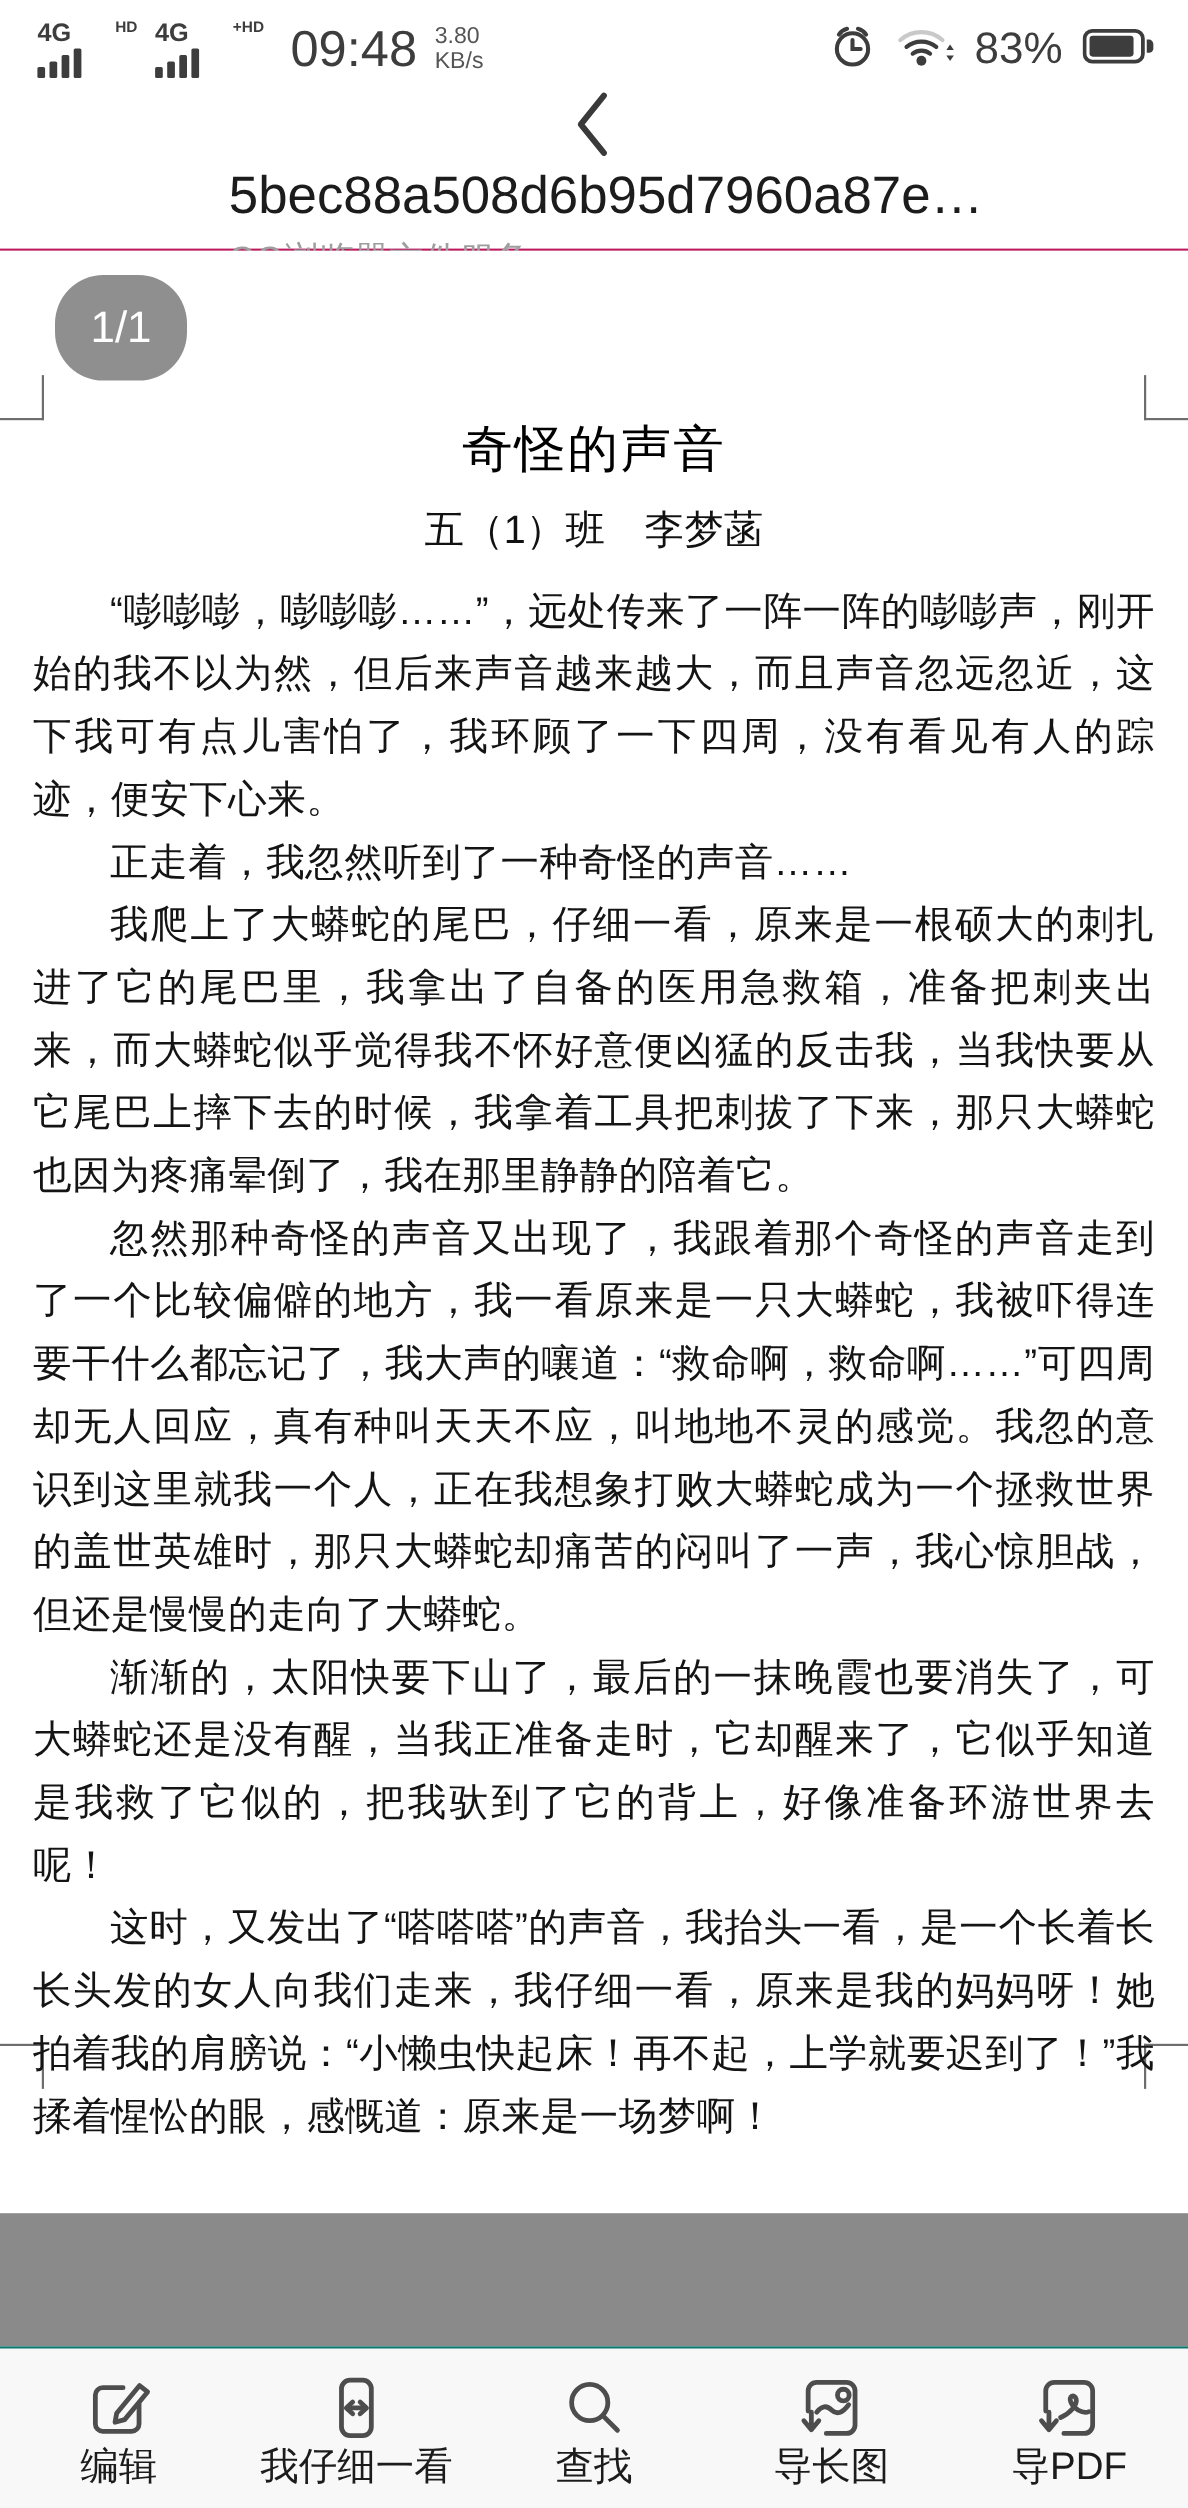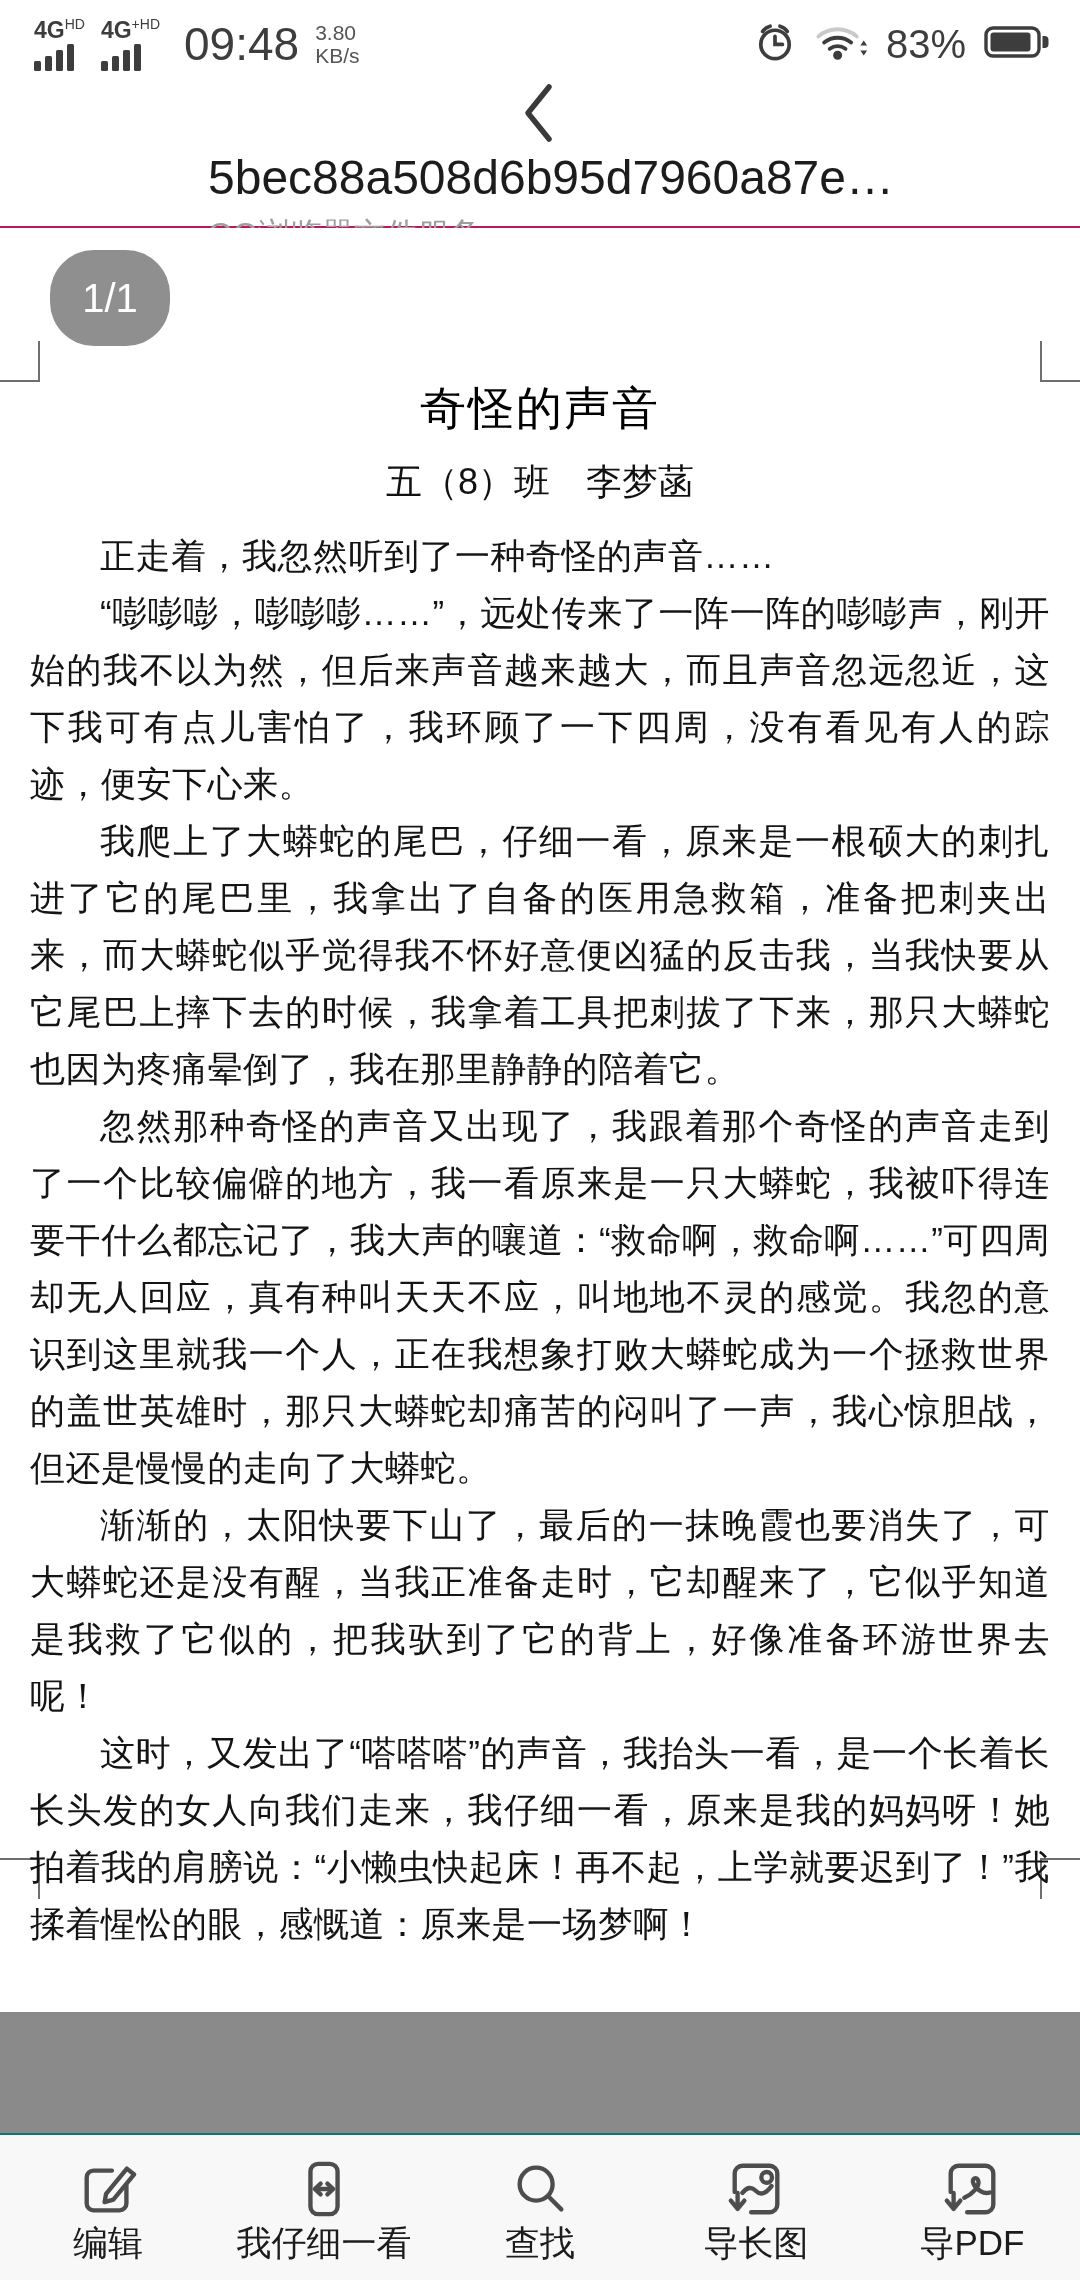--- a/index.html
+++ b/index.html
@@ -8,21 +8,21 @@
     position:relative; width:1080px; height:2280px; background:#fff;
     font-family:"Liberation Sans","DejaVu Sans",sans-serif; color:#1a1a1a; overflow:hidden;
   }
 
   
   .statusbar{ height:80px; display:flex; align-items:center; justify-content:space-between;
     padding:8px 30px 0 34px; background:#fff; }
   .sb-left{ display:flex; align-items:center; gap:16px; }
   .sig{ display:flex; flex-direction:column; align-items:flex-start; line-height:1; }
   .sig-label{ font-size:23px; font-weight:bold; color:#3d3d3d; }
-  .sig-label .sup{ font-size:14px; font-weight:normal; vertical-align:super; }
+  .sig-label .sup{ font-size:14px; font-weight:bold; vertical-align:super;margin-left:40px; }
   .bars{ display:flex; align-items:flex-end; gap:4px; margin-top:3px; height:27px; }
   .bars i{ display:block; width:7px; background:#3d3d3d; border-radius:1.5px; }
   .b1{height:10px}.b2{height:15px}.b3{height:21px}.b4{height:27px}
   .bar-light{ background:#c6c6c6; }
   .sb-time{ font-size:46px; color:#3d3d3d; margin-left:8px; }
   .sb-speed{ font-size:21px; color:#555; line-height:23px; }
   .sb-right{ display:flex; align-items:center; gap:18px; }
   .sb-pct{ font-size:40px; color:#3d3d3d; }
 
   
@@ -146,24 +146,24 @@
   <div class="content">
     <div class="badge">1/1</div>
 
     <div class="corner c-tl"></div>
     <div class="corner c-tr"></div>
     <div class="corner c-bl"></div>
     <div class="corner c-br"></div>
 
     <div class="doc">
       <div class="doc-title">奇怪的声音</div>
-      <div class="doc-byline">五（8）班　李梦菡</div>
+      <div class="doc-byline">五（1）班　李梦菡</div>
       <div class="doc-body">
+        <p>“嘭嘭嘭，嘭嘭嘭……”，远处传来了一阵一阵的嘭嘭声，刚开始的我不以为然，但后来声音越来越大，而且声音忽远忽近，这下我可有点儿害怕了，我环顾了一下四周，没有看见有人的踪迹，便安下心来。</p>
         <p>正走着，我忽然听到了一种奇怪的声音……</p>
-        <p>“嘭嘭嘭，嘭嘭嘭……”，远处传来了一阵一阵的嘭嘭声，刚开始的我不以为然，但后来声音越来越大，而且声音忽远忽近，这下我可有点儿害怕了，我环顾了一下四周，没有看见有人的踪迹，便安下心来。</p>
         <p>我爬上了大蟒蛇的尾巴，仔细一看，原来是一根硕大的刺扎进了它的尾巴里，我拿出了自备的医用急救箱，准备把刺夹出来，而大蟒蛇似乎觉得我不怀好意便凶猛的反击我，当我快要从它尾巴上摔下去的时候，我拿着工具把刺拔了下来，那只大蟒蛇也因为疼痛晕倒了，我在那里静静的陪着它。</p>
         <p>忽然那种奇怪的声音又出现了，我跟着那个奇怪的声音走到了一个比较偏僻的地方，我一看原来是一只大蟒蛇，我被吓得连要干什么都忘记了，我大声的嚷道：“救命啊，救命啊……”可四周却无人回应，真有种叫天天不应，叫地地不灵的感觉。我忽的意识到这里就我一个人，正在我想象打败大蟒蛇成为一个拯救世界的盖世英雄时，那只大蟒蛇却痛苦的闷叫了一声，我心惊胆战，但还是慢慢的走向了大蟒蛇。</p>
         <p>渐渐的，太阳快要下山了，最后的一抹晚霞也要消失了，可大蟒蛇还是没有醒，当我正准备走时，它却醒来了，它似乎知道是我救了它似的，把我驮到了它的背上，好像准备环游世界去呢！</p>
         <p>这时，又发出了“嗒嗒嗒”的声音，我抬头一看，是一个长着长长头发的女人向我们走来，我仔细一看，原来是我的妈妈呀！她拍着我的肩膀说：“小懒虫快起床！再不起，上学就要迟到了！”我揉着惺忪的眼，感慨道：原来是一场梦啊！</p>
       </div>
     </div>
   </div>
 
   <div class="grayband"></div>
 

